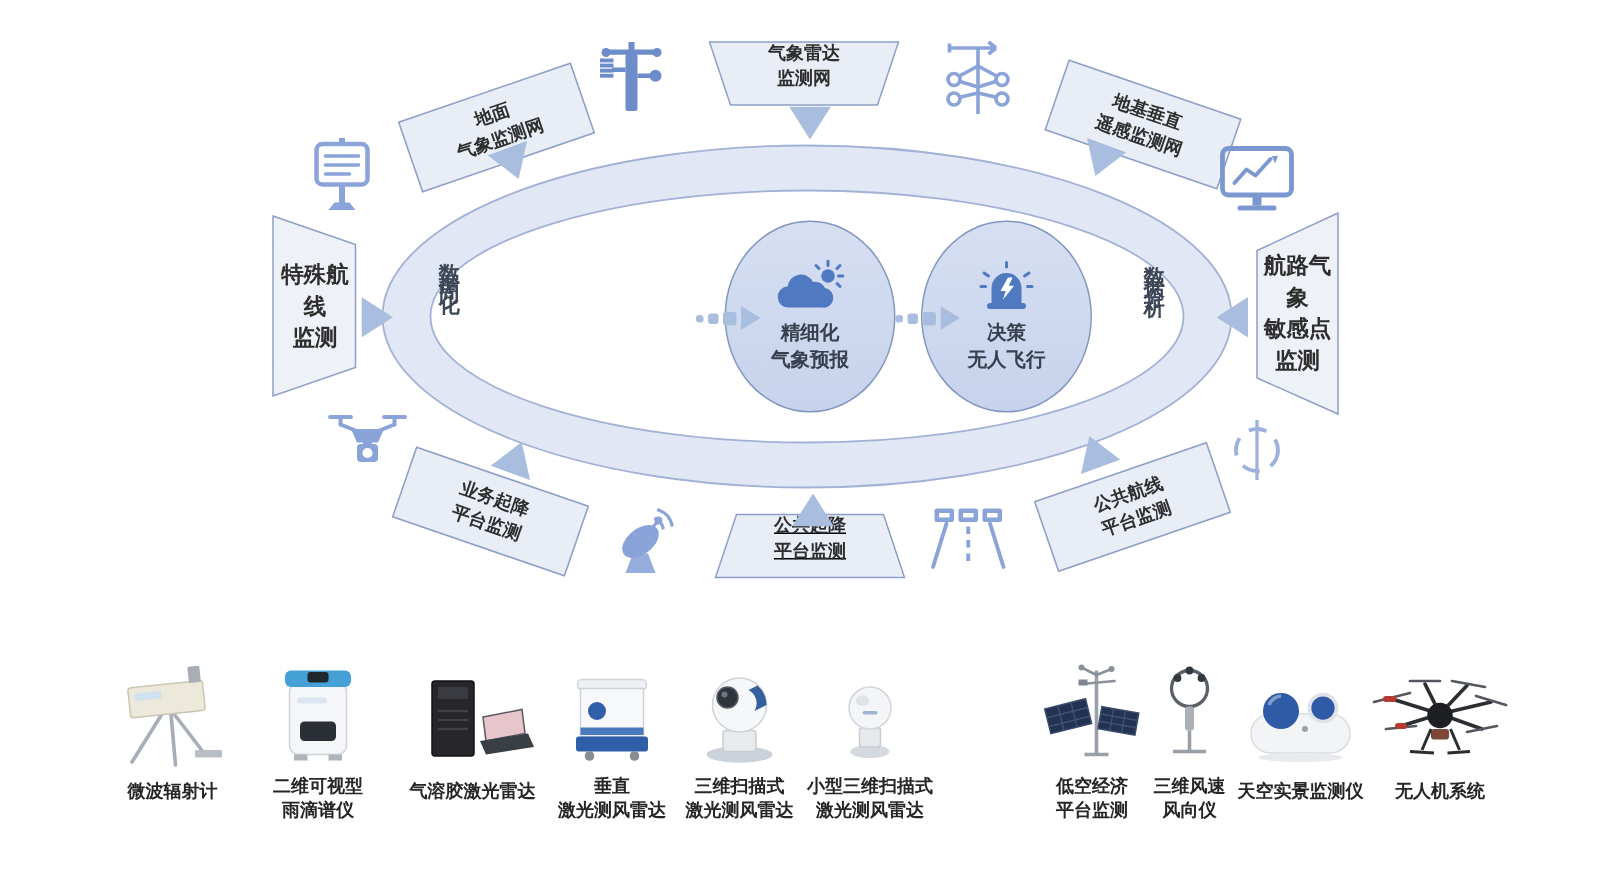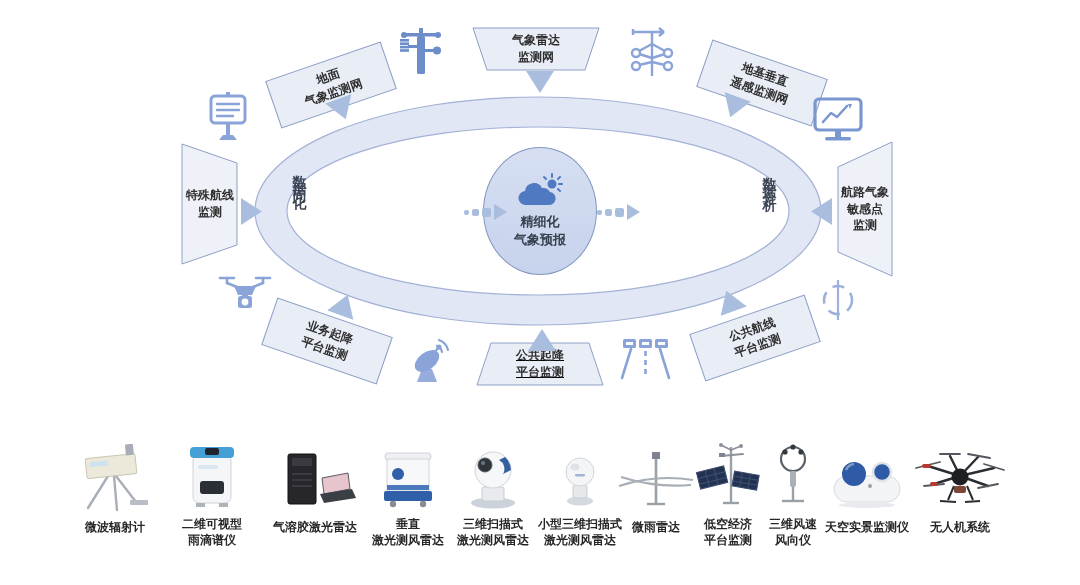--- a/index.html
+++ b/index.html
@@ -31,25 +31,25 @@
   }
 
   
   .shape-rot {
     position:absolute; width:122px; height:50px;
     background:#e9edf6; border:1px solid #8d9fc7;
     display:flex; align-items:center; justify-content:center;
   }
   .shape-txt { text-align:center; font-size:12px; font-weight:600; color:#2e2e2e; line-height:1.4; }
   .shape-txt span { display:block; }
-  .trap { position:absolute; display:flex; align-items:center; justify-content:center; }
+  .trap { position:absolute; display:flex; align-items:flex-start; justify-content:center; }
   .trap svg, .quad svg { position:absolute; left:0; top:0; }
   .trap .shape-txt { position:relative; }
   .quad { position:absolute; display:flex; align-items:center; justify-content:center; }
-  .quad .shape-txt { position:relative; font-size:12px;text-align:center; }
+  .quad .shape-txt { position:relative; font-size:15px;text-align:center; }
 
   
   .tri { position:absolute; }
   .dash-arrow { position:absolute; display:flex; align-items:center; gap:3px; }
   .dash-arrow i { display:block; background:#a9bede; border-radius:2px; }
   .dash-arrow i.s1 { width:5px; height:5px; }
   .dash-arrow i.s2 { width:7px; height:7px; }
   .dash-arrow i.s3 { width:9px; height:9px; }
 
   
@@ -87,20 +87,38 @@
       </g>
       <circle cx="35" cy="11" r="4.5" fill="#4f79c1"></circle>
       <path d="M9,32 a7,7 0 0 1 -1,-14 a9,9 0 0 1 17,-3 a8,8 0 0 1 8,4 a6.5,6.5 0 0 1 -2,13 z" fill="#4f79c1"></path>
     </svg>
     <div class="nlabel">
       <span>精细化</span>
         <span>气象预报</span>
     </div>
   </div>
 
+  <div class="node" style="left:614px; top:147px;">
+    <svg width="44" height="36" viewBox="0 0 44 36">
+      <g stroke="#4f79c1" stroke-width="2" stroke-linecap="round">
+        <line x1="7" y1="9" x2="10" y2="11"></line>
+        <line x1="22" y1="2" x2="22" y2="5"></line>
+        <line x1="37" y1="9" x2="34" y2="11"></line>
+        <line x1="5" y1="18" x2="8" y2="18"></line>
+        <line x1="39" y1="18" x2="36" y2="18"></line>
+      </g>
+      <path d="M12,29 v-10 a10,10 0 0 1 20,0 v10 z" fill="#4f79c1"></path>
+      <polygon points="23,12 18,21 21.5,21 19.5,27 27,17.5 23.5,17.5 26,12" fill="#ffffff"></polygon>
+      <rect x="9" y="29" width="26" height="4" rx="2" fill="#4f79c1"></rect>
+    </svg>
+    <div class="nlabel">
+      <span>决策</span>
+        <span>无人飞行</span>
+    </div>
+  </div>
 
   <div class="dash-arrow" style="left:464px; top:204px;">
     <i class="s1"></i>
       <i class="s2"></i>
       <i class="s3"></i>
     <svg width="13" height="16" viewBox="0 0 13 16">
         <polygon points="0,0 13,8 0,16" fill="#a9bede"></polygon>
       </svg>
   </div>
   <div class="dash-arrow" style="left:597px; top:204px;">
@@ -413,35 +431,20 @@
         <ellipse cx="40" cy="26" rx="4.5" ry="3.5" fill="#dfe2e7"></ellipse>
         <rect x="40" y="33" width="10" height="2.4" rx="1.2" fill="#9fb4d2"></rect>
       </svg>
     </div>
     <div class="p-label">
         <span>小型三维扫描式</span>
         <span>激光测风雷达</span>
       </div>
   </div>
 
-  <div class="product" style="left:601px;">
-    <div class="p-img">
-      <svg width="90" height="70" viewBox="0 0 90 70">
-        <rect x="41" y="8" width="8" height="7" fill="#7e8591"></rect>
-        <line x1="45" y1="15" x2="45" y2="60" stroke="#9aa0a8" stroke-width="2.6"></line>
-        <path d="M8,42 Q45,30 82,36" fill="none" stroke="#a8aeb6" stroke-width="2.2"></path>
-        <path d="M10,33 Q45,44 80,41" fill="none" stroke="#a8aeb6" stroke-width="2.2"></path>
-        <line x1="36" y1="60" x2="54" y2="60" stroke="#9aa0a8" stroke-width="2.4"></line>
-      </svg>
-    </div>
-    <div class="p-label">
-        <span>微雨雷达</span>
-        <span></span>
-      </div>
-  </div>
 
   <div class="product" style="left:673px;">
     <div class="p-img">
       <svg width="90" height="70" viewBox="0 0 90 70">
         <line x1="48" y1="6" x2="48" y2="62" stroke="#9aa0a8" stroke-width="2.4"></line>
         <g stroke="#8b9199" stroke-width="1.8" stroke-linecap="round">
           <line x1="48" y1="9" x2="38" y2="4"></line>
             <line x1="48" y1="9" x2="58" y2="5"></line>
           <line x1="38" y1="15" x2="60" y2="13"></line>
         </g>

